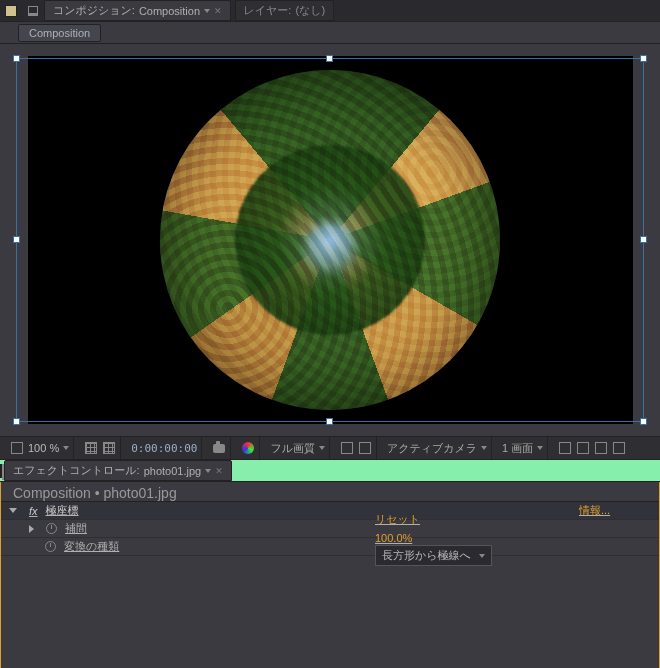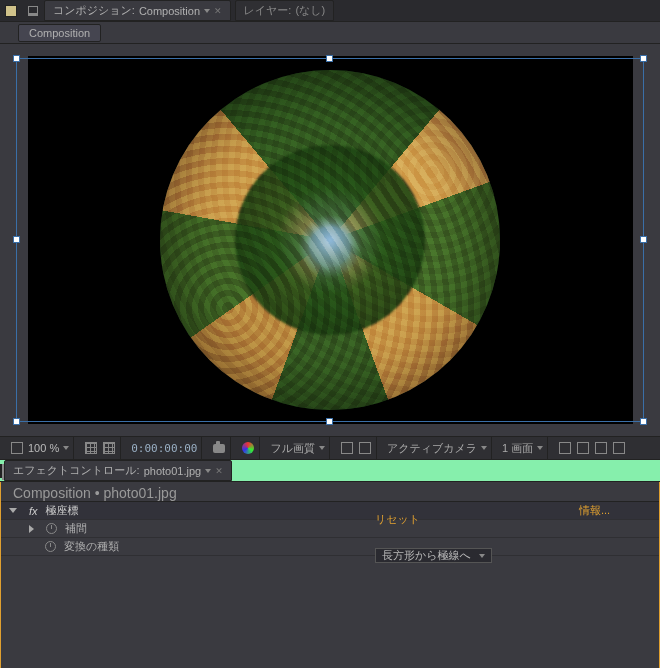--- a/index.html
+++ b/index.html
@@ -175,20 +175,21 @@
     height:200px;
   }
   .fx-body {
     background:#3a3a40;
   }
   .fx-row {
     display:flex;align-items:center;
     height:18px;
     border-bottom:1px solid #2f2f33;
     padding-left:4px;
+    text-decoration:underline;
   }
   .fx-row.header { background:#32323a; }
   .tw {
     display:inline-block;
     width:0;height:0;
     border-top:4px solid transparent;
     border-bottom:4px solid transparent;
     border-left:5px solid #aaa;
     margin:0 4px;
   }
@@ -213,21 +214,21 @@
     margin:0 4px;position:relative;
   }
   .stopwatch::after{content:"";position:absolute;left:4px;top:1px;width:1px;height:4px;background:#888;}
   .fx-badge{
     font-style: italic;
     color:#ccc; padding:0 4px;
   }
   .fx-select {
     display:inline-flex;align-items:center;gap:6px;
     background:#2a2a30;border:1px solid #555;
-    padding:0 6px;height:15px;color:#bbb;
+    padding:0 6px;height:21px;color:#bbb;
   }
   .fx-select .sb-caret{margin-left:2px;}
   .panel-menu { margin-left:auto; margin-right:6px; }
   .lines-icon{width:14px;height:10px;background:linear-gradient(#888 2px,transparent 2px) 0 0/100% 3px;}
   .lock-icon{width:10px;height:10px;border:1px solid #888;border-bottom-width:3px;}
 </style>
 </head>
 <body>
 
 <div class="tabbar">
@@ -368,20 +369,23 @@
         <span>情報...</span>
       </div>
     </div>
 
     <div class="fx-row">
       <div class="fx-label-col" style="padding-left:20px;">
         <span class="tw"></span>
         <span class="stopwatch"></span>
         <span>補間</span>
       </div>
+      <div class="fx-val-col">
+        <span>100.0%</span>
+      </div>
       <div class="fx-info-col"></div>
     </div>
 
     <div class="fx-row">
       <div class="fx-label-col" style="padding-left:36px;">
         <span class="stopwatch"></span>
         <span>変換の種類</span>
       </div>
       <div class="fx-val-col">
         <span class="fx-select">

